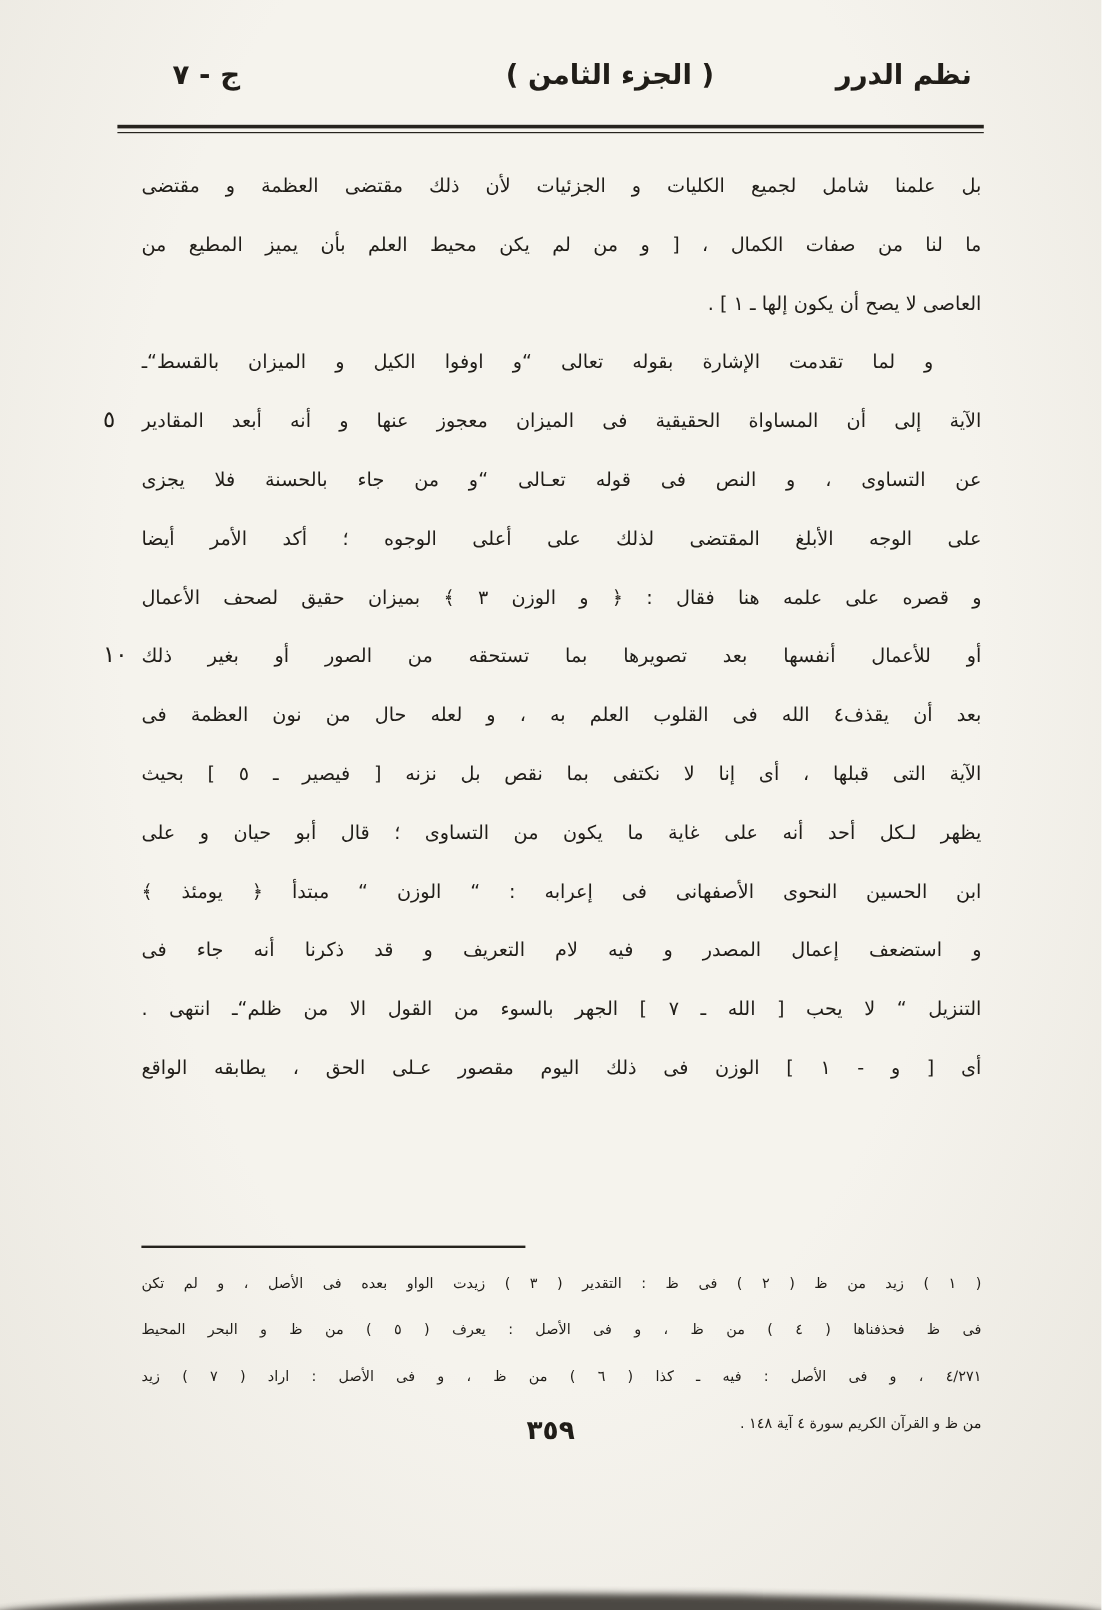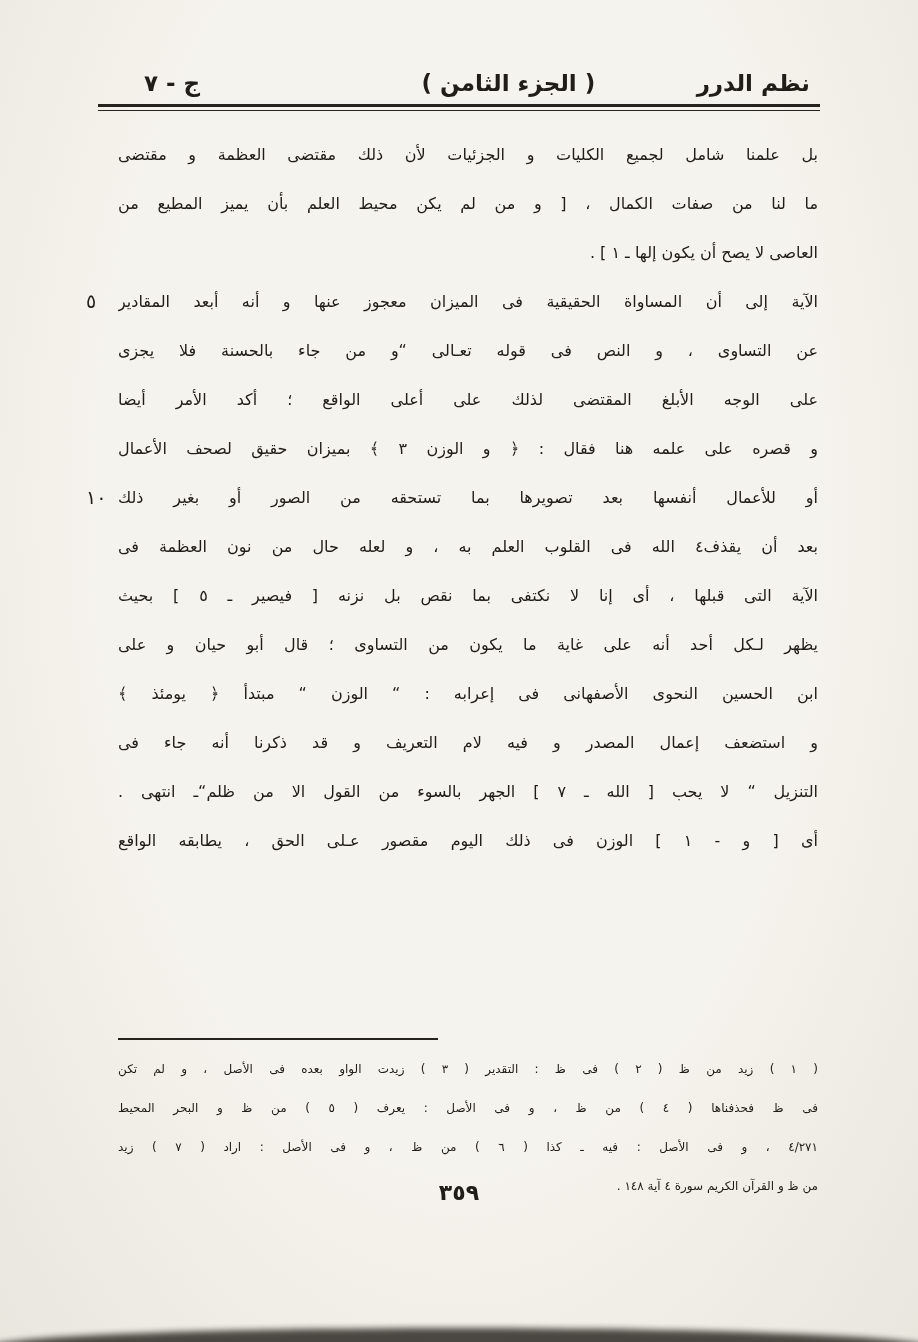--- a/index.html
+++ b/index.html
@@ -22,21 +22,21 @@
     top: 50px;
     right: 108px;
     left: 118px;
     display: flex;
     justify-content: space-between;
     align-items: baseline;
     font-size: 23px;
     font-weight: bold;
   }
   .header .h-left { margin-left: 26px; }
-  .header .h-center { margin-left: 120px; margin-top: 20px; }
+  .header .h-center { margin-left: 120px; }
   .rule {
     position: absolute;
     top: 104px;
     right: 98px;
     left: 98px;
     height: 3px;
     border-top: 3px solid #26231e;
     border-bottom: 1px solid #26231e;
   }
   
@@ -138,31 +138,35 @@
       <div class="line-text">بل علمنا شامل لجميع الكليات و الجزئيات لأن ذلك مقتضى العظمة و مقتضى</div>
     </div>
     <div class="line">
       <span class="line-num"></span>
       <div class="line-text">ما لنا من صفات الكمال ، [ و من لم يكن محيط العلم بأن يميز المطيع من</div>
     </div>
     <div class="line short">
       <span class="line-num"></span>
       <div class="line-text">العاصى لا يصح أن يكون إلها ـ ١ ] .</div>
     </div>
+    <div class="line indent">
+      <span class="line-num"></span>
+      <div class="line-text">و لما تقدمت الإشارة بقوله تعالى “و اوفوا الكيل و الميزان بالقسط“ـ</div>
+    </div>
     <div class="line">
       <span class="line-num">٥</span>
       <div class="line-text">الآية إلى أن المساواة الحقيقية فى الميزان معجوز عنها و أنه أبعد المقادير</div>
     </div>
     <div class="line">
       <span class="line-num"></span>
       <div class="line-text">عن التساوى ، و النص فى قوله تعـالى “و من جاء بالحسنة فلا يجزى</div>
     </div>
     <div class="line">
       <span class="line-num"></span>
-      <div class="line-text">على الوجه الأبلغ المقتضى لذلك على أعلى الواقع ؛ أكد الأمر أيضا</div>
+      <div class="line-text">على الوجه الأبلغ المقتضى لذلك على أعلى الوجوه ؛ أكد الأمر أيضا</div>
     </div>
     <div class="line">
       <span class="line-num"></span>
       <div class="line-text">و قصره على علمه هنا فقال : ﴿ و الوزن ٣ ﴾ بميزان حقيق لصحف الأعمال</div>
     </div>
     <div class="line">
       <span class="line-num">١٠</span>
       <div class="line-text">أو للأعمال أنفسها بعد تصويرها بما تستحقه من الصور أو بغير ذلك</div>
     </div>
     <div class="line">

